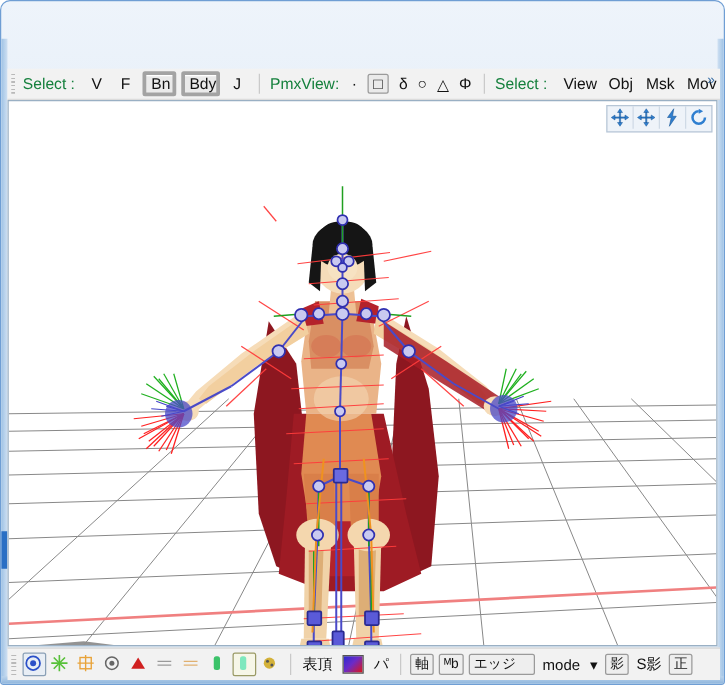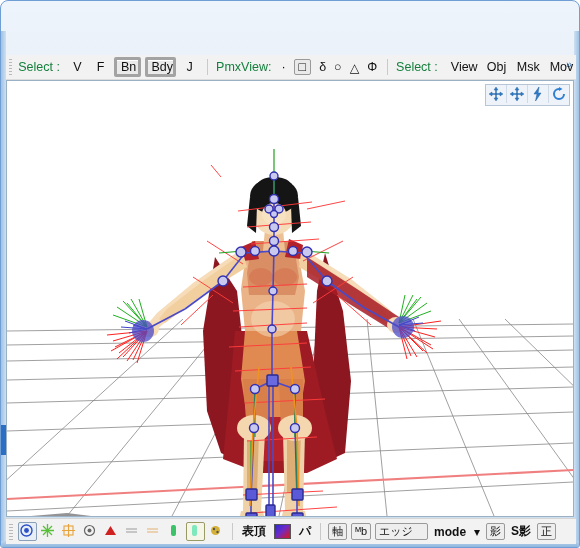--- a/index.html
+++ b/index.html
@@ -156,21 +156,21 @@
     width:17px;height:17px;margin:0 1px;position:relative;cursor:default;
     border:1px solid transparent;
   }
   .bb-icon.framed{
     border:1px solid #8aa0b6;background:#e8eef5;border-radius:2px;
   }
   .bb-icon.framed2{
     border:1px solid #9a9a66;background:#f6f6e8;border-radius:2px;
   }
   .bb-txt{
-    font-size:12px;color:#111;padding:0 4px;white-space:nowrap;cursor:default;font-weight:bold;
+    font-size:12px;color:#111;padding:0 4px;white-space:nowrap;cursor:default;
   }
   .bb-btn{
     font-size:11px;color:#111;border:1px solid #9a9a9a;background:#eeeeee;
     border-radius:2px;padding:0 3px;margin:0 2px;line-height:15px;
     white-space:nowrap;cursor:default;
   }
   .bb-sep{width:1px;height:17px;background:#c9c9c9;margin:0 5px;}
   .bb-swatch{
     width:15px;height:13px;margin:0 4px;
     background:linear-gradient(135deg,#2b2bd0 0%,#6b2bc8 45%,#e01515 100%);

